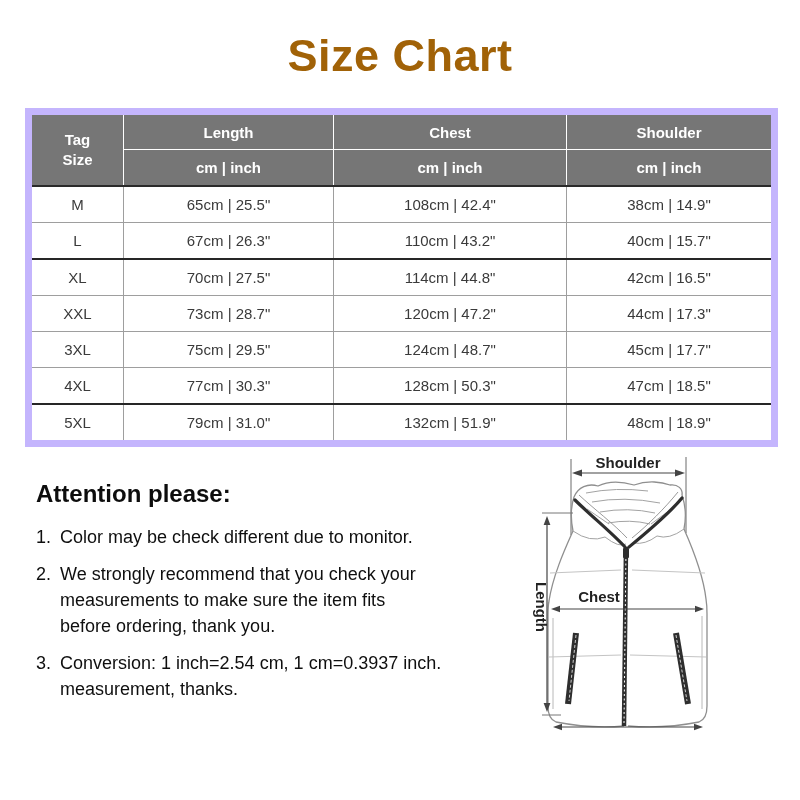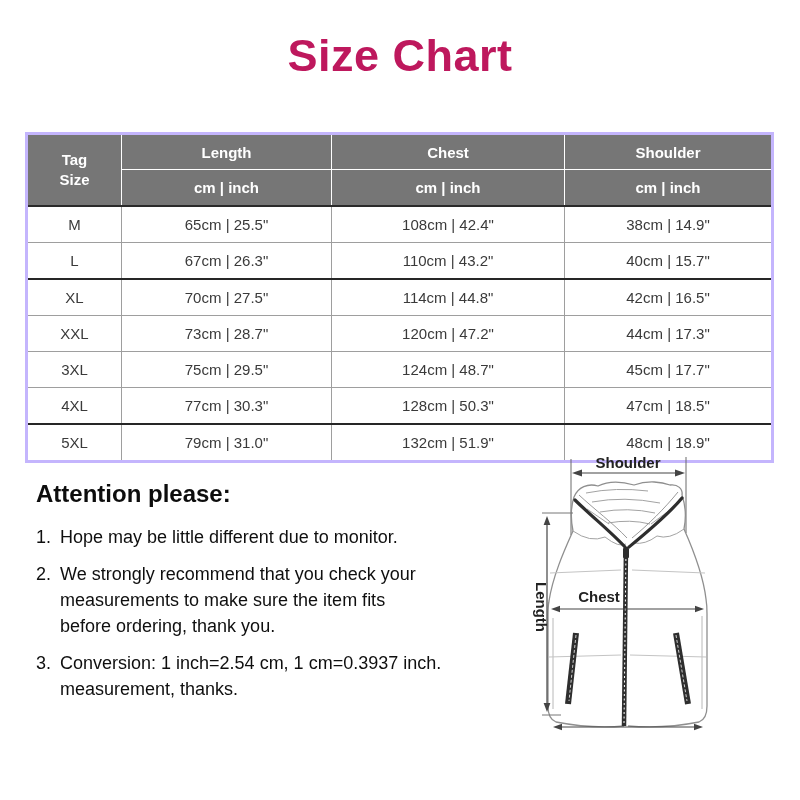--- a/index.html
+++ b/index.html
@@ -1,24 +1,24 @@
 <!DOCTYPE html>
 <html><head>
 <meta charset="utf-8">
 <style>
   html,body{margin:0;padding:0;background:#fff;}
   .page{position:relative;width:800px;height:800px;background:#ffffff;overflow:hidden;
         font-family:"Liberation Sans",sans-serif;color:#111;}
   
   .title{position:absolute;top:30px;left:0;width:800px;text-align:center;
-         font-size:45px;font-weight:bold;color:#be185d;letter-spacing:0.5px;}
+         font-size:45px;font-weight:bold;color:#a16207;letter-spacing:0.5px;}
   
   .table-wrap{position:absolute;left:25px;top:108px;width:746px;}
   table.size{border-collapse:collapse;width:746px;table-layout:fixed;
-             border:3px solid #c4b5fd;margin-top:24px;}
+             border:7px solid #c4b5fd;}
   table.size th{background:#767676;color:#fff;font-weight:bold;font-size:15px;
                 border:1.5px solid #fff;text-align:center;vertical-align:middle;}
   table.size tr.cols th{height:32px;}
   table.size tr.units th{height:33px;border-bottom:2px solid #2a2a2a;}
   table.size th.corner{border-bottom:2px solid #2a2a2a;}
   table.size th.corner div{line-height:1.35;}
   table.size td{border:1px solid #9e9e9e;background:#fff;color:#3a3a3a;
                 font-size:15px;text-align:center;height:33px;}
   table.size tr.group-end td{border-bottom:2.5px solid #262626;}
   
@@ -109,21 +109,21 @@
       </tbody>
     </table>
   </div>
 
   <div class="attention">
     <div class="attention-heading">Attention please:</div>
 
     <div class="att-item">
       <span class="num">1.</span>
       <div class="lines">
-        <div>Hope may be little different due to monitor.</div>
+        <div>Color may be check different due to monitor.</div>
       </div>
     </div>
 
     <div class="att-item">
       <span class="num">2.</span>
       <div class="lines">
         <div>We strongly recommend that you check your</div>
         <div>measurements to make sure the item fits</div>
         <div>before ordering, thank you.</div>
       </div>

